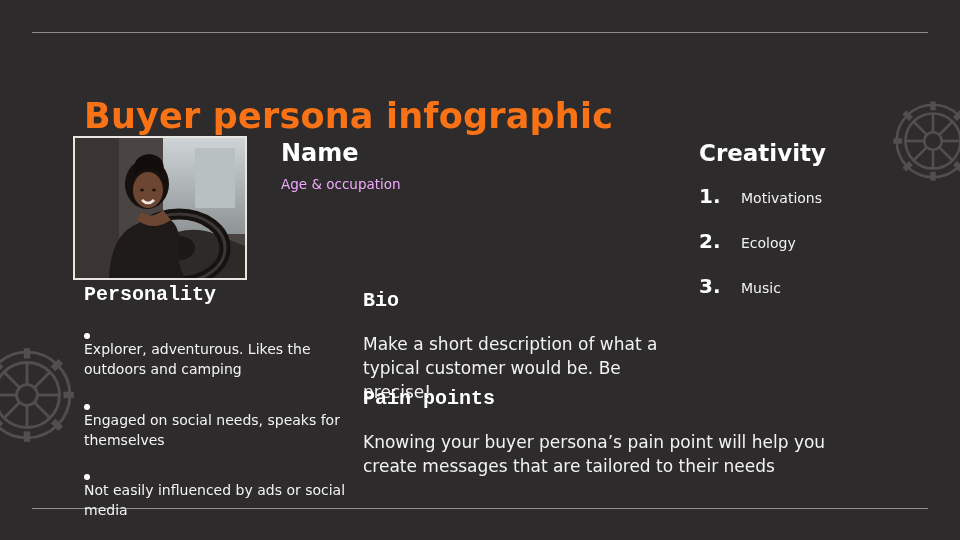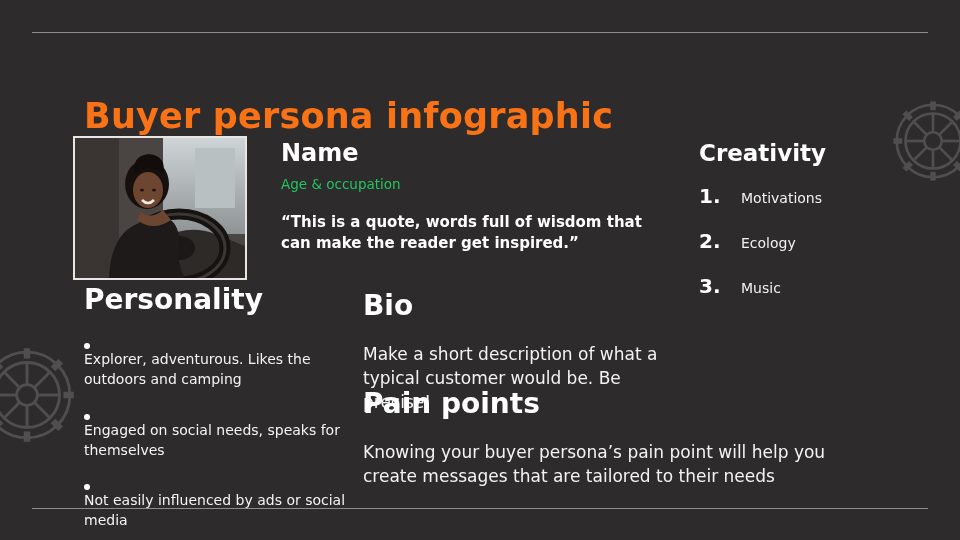--- a/index.html
+++ b/index.html
@@ -70,21 +70,21 @@
   
   .name-block { position: absolute; left: 260px; top: 140px; width: 400px; margin-left: 21px; }
   .name-heading {
     font-size: 24px;
     font-weight: 700;
     line-height: 1.1;
     margin: 0;
   }
   .name-sub {
     font-size: 13.5px;
-    color: #22c55e;
+    color: #f0abfc;
     margin-top: 10px;
   }
   .quote {
     margin-top: 20px;
     font-size: 15px;
     font-weight: 700;
     line-height: 1.35;
     color: #ffffff;
     width: 390px;
   }
@@ -109,23 +109,24 @@
     color: #ffffff;
   }
   .mot-label {
     font-size: 14px;
     color: #f2f2f2;
   }
 
   
   .personality { position: absolute; left: 84px; top: 283px; width: 268px; }
   .section-heading {
-    font-size: 28px;
+    font-size: 20px;
     font-weight: 700;
     margin: 0 0 20px 0;
+    font-family: Liberation Mono, monospace;
   }
   .bullet-row {
     display: flex;
     align-items: flex-start;
     margin-bottom: 17px;
     flex-direction: column;
   }
   .bullet-dot {
     width: 6px;
     height: 6px;
@@ -244,21 +245,20 @@
       <ellipse cx="67" cy="52" rx="2" ry="1.6" fill="#23160f"></ellipse>
       <ellipse cx="79" cy="52" rx="2" ry="1.6" fill="#23160f"></ellipse>
       <path d="M67 62 q6 6 12 0" stroke="#f3e9e4" stroke-width="2.6" fill="none"></path>
       <path d="M66 74 q10 8 22 -2 l8 10 q-18 12 -34 0z" fill="#6d4631"></path>
     </svg>
   </div>
 
   <div class="name-block">
     <h2 class="name-heading">Name</h2>
     <div class="name-sub">Age &amp; occupation</div>
-    <div class="quote">“This is a quote, words full of wisdom that can make the reader get inspired.”</div>
   </div>
 
   <div class="motivations">
     <h2 class="motivations-heading">Creativity</h2>
 
     <div class="mot-item">
       <div class="mot-num">1.</div>
       <div class="mot-label">Motivations</div>
     </div>
     <div class="mot-item">

